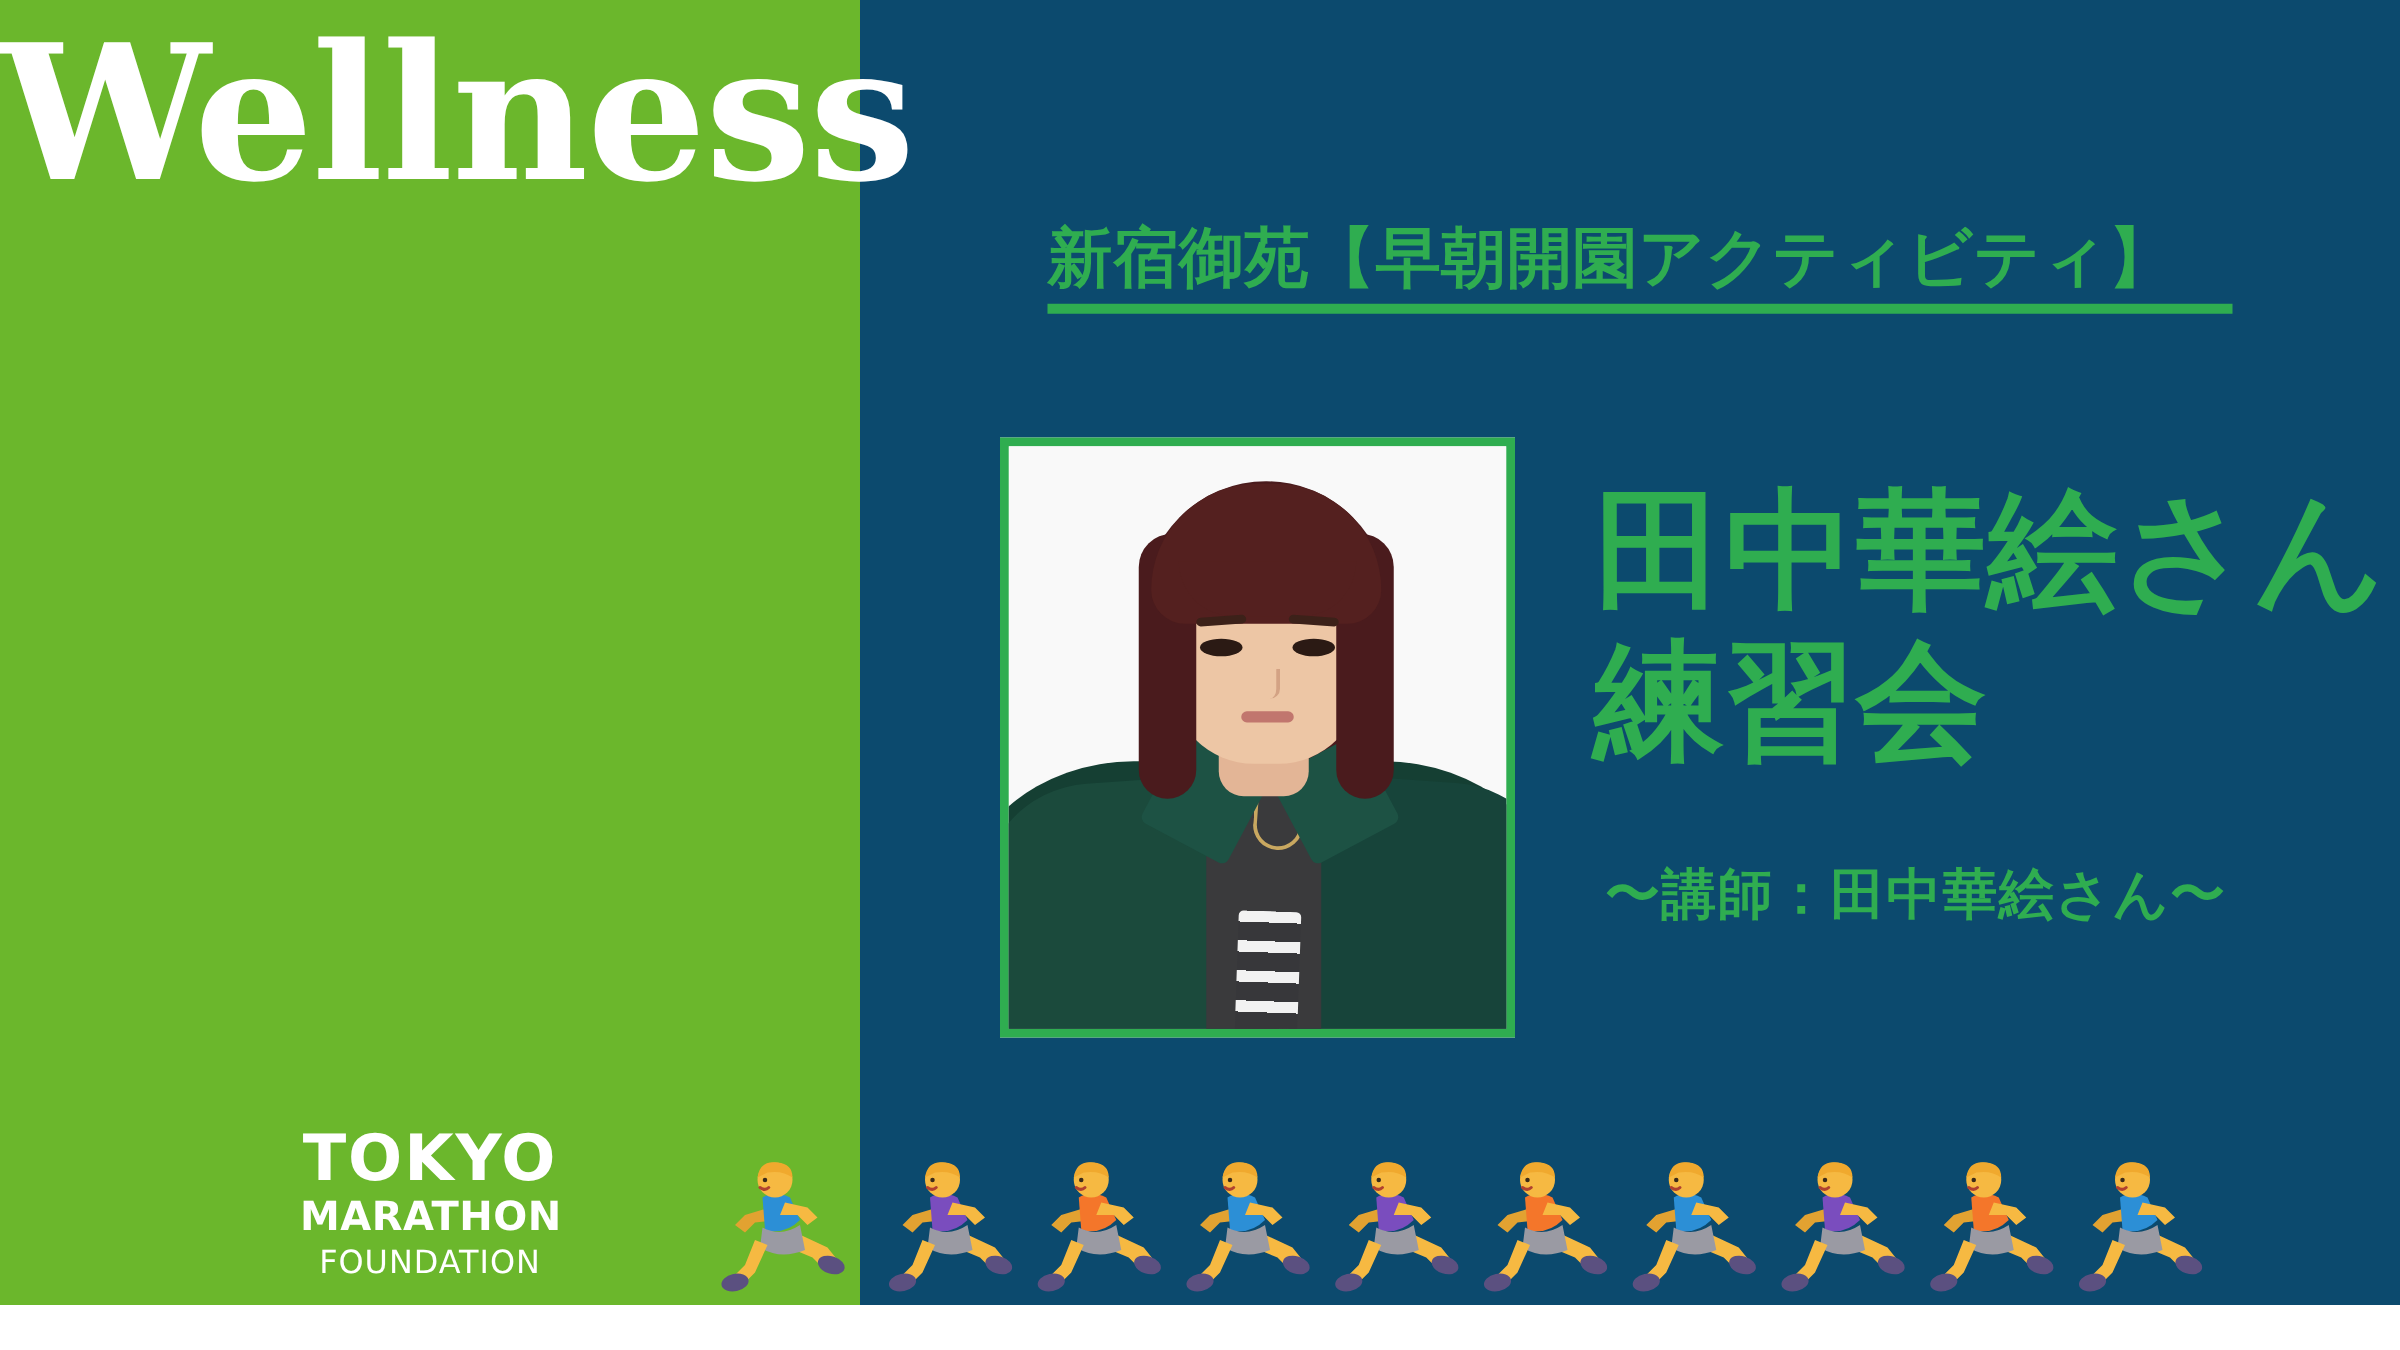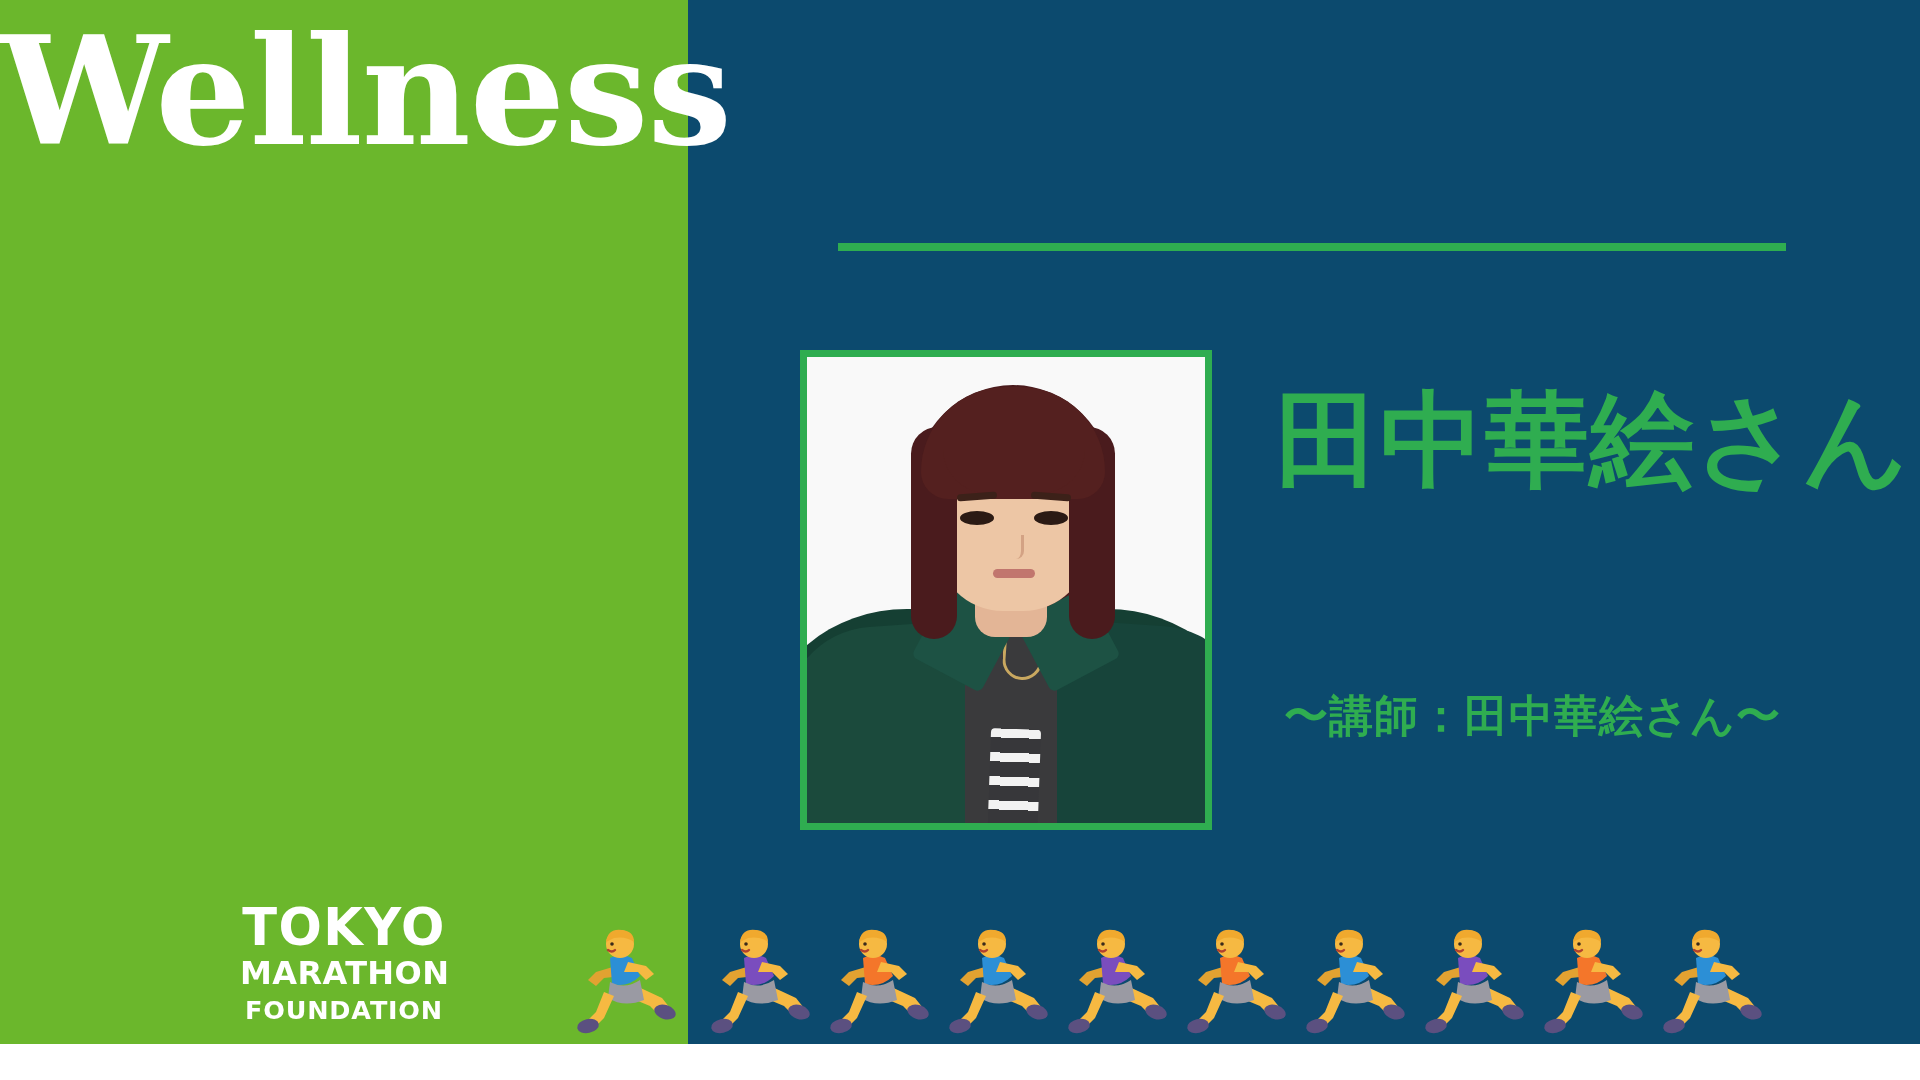--- a/index.html
+++ b/index.html
@@ -61,21 +61,21 @@
   #tmf-logo .l2 {
     display: block;
     font-size: 32px;
     font-weight: 700;
     letter-spacing: 0.4px;
     line-height: 1.25;
   }
   #tmf-logo .l3 {
     display: block;
     font-size: 25.5px;
-    font-weight: 700;
+    font-weight: 400;
     letter-spacing: 0.8px;
     line-height: 1.35;
   }
 
   
   #event-title {
     position: absolute;
     left: 838px;
     top: 178px;
     font-family: "DejaVu Sans", "Liberation Sans", sans-serif;
@@ -277,20 +277,21 @@
     </div>
 
     <div id="tmf-logo">
       <span class="l1">TOKYO</span>
       <span class="l2">MARATHON</span>
       <span class="l3">FOUNDATION</span>
     </div>
 
   </div>
 
+  <div id="event-title">新宿御苑【早朝開園アクティビティ】</div>
   <div id="event-title-underline"></div>
 
   <div id="speaker-photo-frame">
     <div id="speaker-photo">
       <div class="ph ph-hair-back"></div>
       <div class="ph ph-jacket"></div>
       <div class="ph ph-jacket-l"></div>
       <div class="ph ph-jacket-r"></div>
       <div class="ph ph-tee"></div>
       <div class="ph ph-stripes"></div>
@@ -307,20 +308,21 @@
       <div class="ph ph-brow-r"></div>
       <div class="ph ph-eye-l"></div>
       <div class="ph ph-eye-r"></div>
       <div class="ph ph-nose"></div>
       <div class="ph ph-mouth"></div>
     </div>
   </div>
 
   <div id="headline">
     <span class="hl">田中華絵さん</span>
+    <span class="hl">練習会</span>
   </div>
 
   <div id="instructor-line">〜講師：田中華絵さん〜</div>
 
   <div id="runner-strip">
       <div class="runner">
       <svg viewBox="0 0 108 120" xmlns="http://www.w3.org/2000/svg">
 
         <path d="M62 62 L92 76 L100 86 L90 94 L80 84 L56 74 Z" fill="#F6B942"></path>
         <ellipse cx="95" cy="90" rx="11" ry="7" fill="#5B5080" transform="rotate(18 95 90)"></ellipse>

